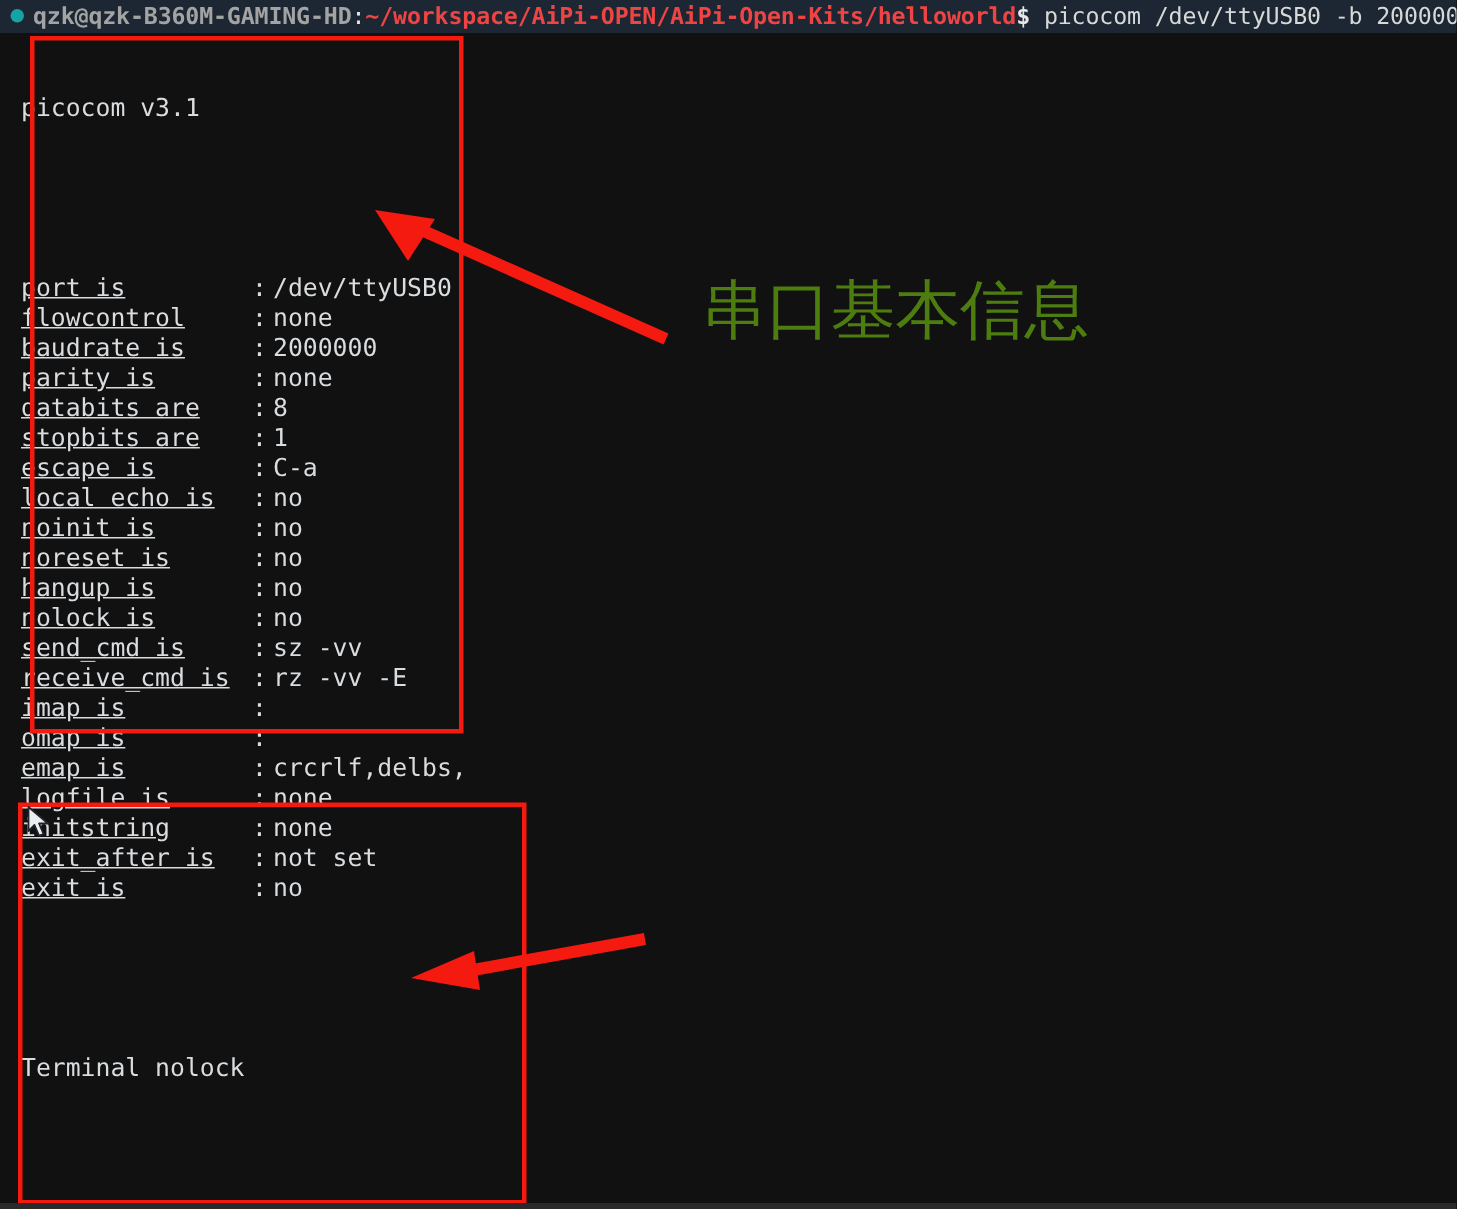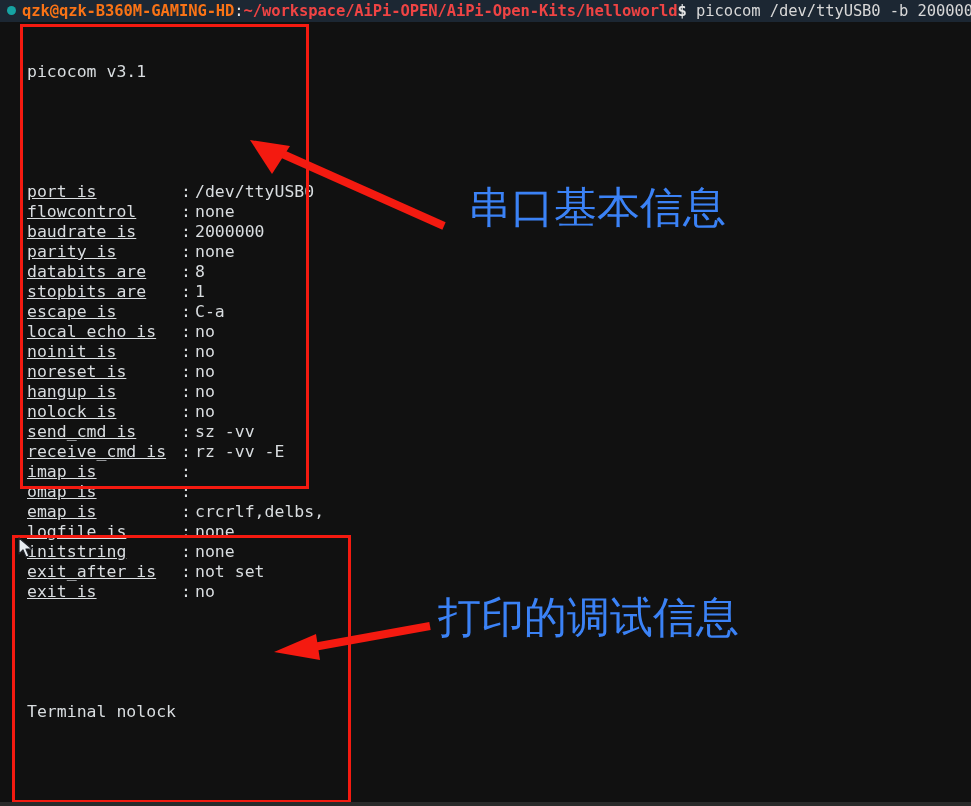--- a/index.html
+++ b/index.html
@@ -34,61 +34,61 @@
     letter-spacing: -0.1px;
   }
   #titlebar .dot {
     display: inline-block;
     width: 9px; height: 9px;
     border-radius: 50%;
     background: #16a3a3;
     margin: 0 6px 0 7px;
     vertical-align: 1px;
   }
-  .t-user  { color: #f97316; font-weight: bold; }
+  .t-user  { color: #a3a3a3; font-weight: bold; }
   .t-colon { color: #e6e6e6; }
   .t-path  { color: #ef4444; font-weight: bold; }
   .t-dollar{ color: #e6e6e6; font-weight: bold; }
   .t-cmd   { color: #d8d8d8; }
 
   
   #term {
     position: absolute;
     left: 0; top: 22px;
     width: 971px;
     height: 780px;
     padding: 0;
     font-size: 16.5px;
     line-height: 20px;
     color: #d9dde0;
     white-space: pre;
   }
   .ln {
     height: 20px;
     line-height: 20px;
-    padding-left: 27px;
+    padding-left: 14px;
     white-space: pre;
   }
   .key { display: inline-block; width: 154px; text-decoration: underline; }
   .sep { display: inline-block; width: 14px; }
 
   
   .redbox {
     position: absolute;
     border: 3px solid #f41a10;
     box-sizing: border-box;
     pointer-events: none;
   }
   #box-serial-info { left: 20px;  top: 24px;  width: 289px; height: 465px; }
   #box-debug-log   { left: 12px;  top: 535px; width: 339px; height: 268px; }
 
   
   .annot {
     position: absolute;
-    color: #3b82f6;
+    color: #4d7c0f;
     font-family: "DejaVu Sans", sans-serif;
     font-size: 43px;
     font-weight: 500;
     line-height: 1;
     white-space: nowrap;
   }
   #annot-serial { left: 468px; top: 186px; }
   #annot-debug  { left: 438px; top: 596px; }
 
   
@@ -137,20 +137,19 @@
     <line x1="196" y1="88" x2="30" y2="14" stroke="#f41a10" stroke-width="8" stroke-linecap="butt"></line>
     <polygon points="2,2 42,8 24,36" fill="#f41a10"></polygon>
   </svg>
 
   <svg class="arrow-svg" id="arrow-debug-svg" width="162" height="42" viewBox="0 0 162 42">
     <line x1="158" y1="6" x2="36" y2="28" stroke="#f41a10" stroke-width="8" stroke-linecap="butt"></line>
     <polygon points="2,32 44,14 48,40" fill="#f41a10"></polygon>
   </svg>
 
   <div class="annot" id="annot-serial">串口基本信息</div>
-  <div class="annot" id="annot-debug">打印的调试信息</div>
 
   <svg id="mouse-cursor" viewBox="0 0 16 22">
     <polygon points="1,1 1,17 5,13 8,20 11,19 8,12 14,12" fill="#e8eef2" stroke="#20242a" stroke-width="1.2" stroke-linejoin="round"></polygon>
   </svg>
 
   <div id="bottom-edge"></div>
 </div>
 
 </body></html>

